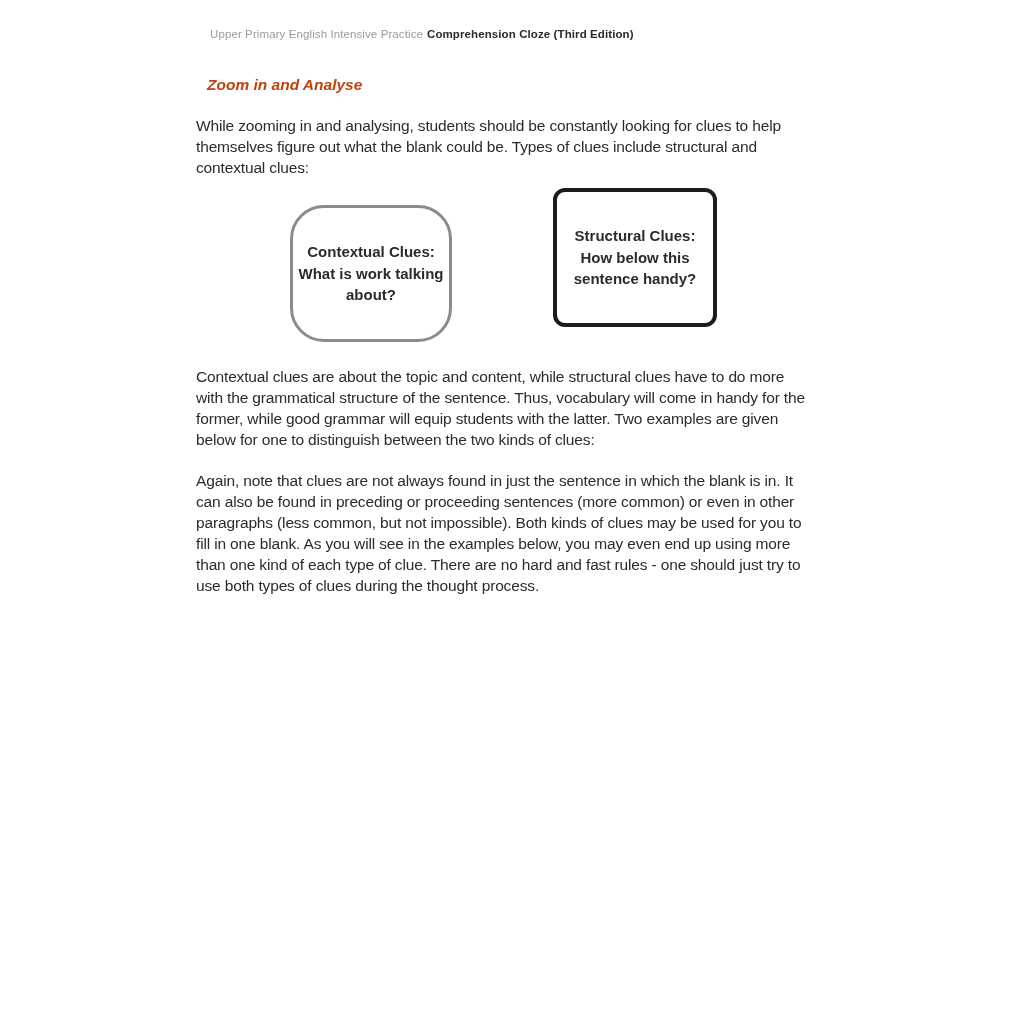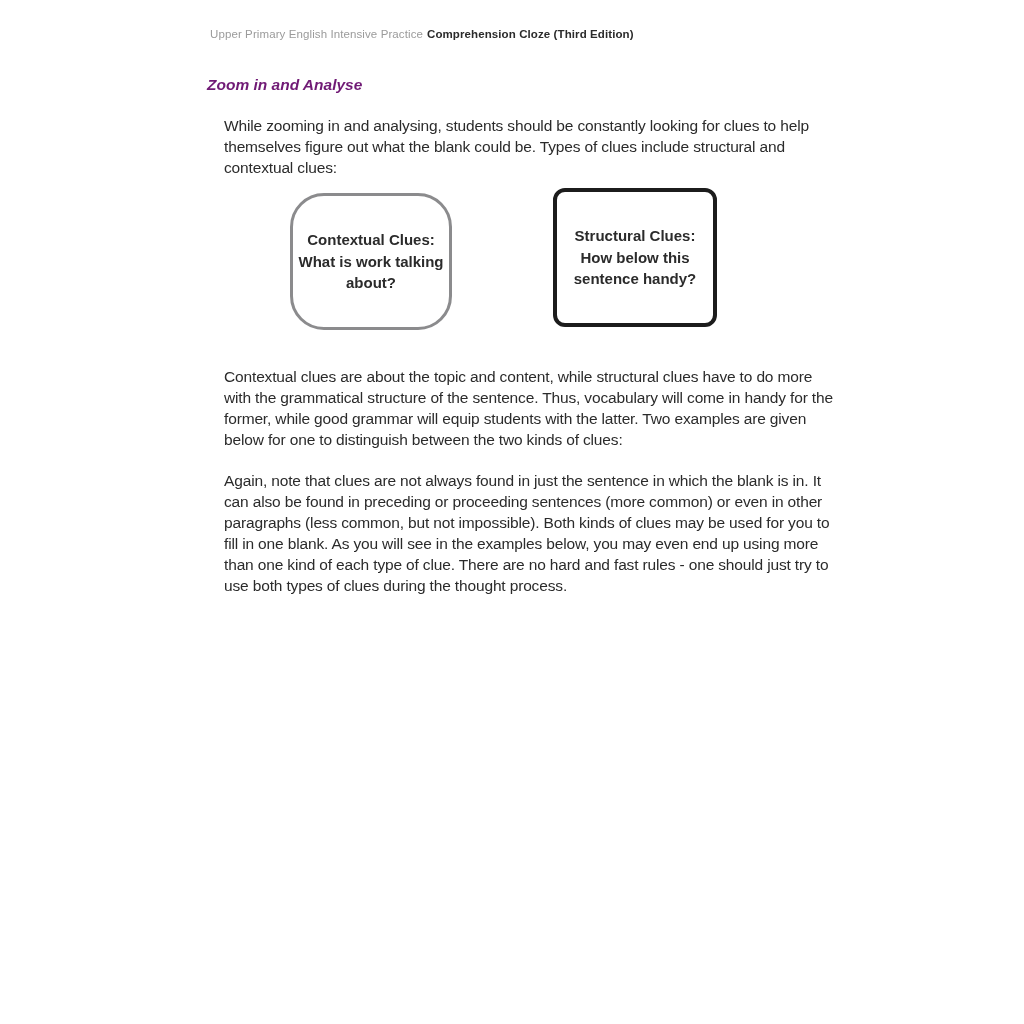--- a/index.html
+++ b/index.html
@@ -24,47 +24,47 @@
   .running-header .series { color: #9b9b9b; font-weight: 400; }
   .running-header .book  { color: #2b2b2b; font-weight: 700; margin-left: 4px; }
 
   .section-title {
     position: absolute;
     top: 76px;
     left: 207px;
     font-size: 15.5px;
     font-weight: 700;
     font-style: italic;
-    color: #701a75;
+    color: #c2410c;
   }
 
   .body-para {
     position: absolute;
-    left: 224px;
+    left: 196px;
     width: 616px;
     font-size: 15.5px;
     line-height: 20.9px;
     letter-spacing: -0.15px;
     color: #2b2b2b;
     text-align: left;
   }
   .para-1 { top: 116px; }
   .para-2 { top: 367px; }
   .para-3 { top: 471px; }
 
   .boxes-row {
     position: absolute;
     top: 189px;
     left: 207px;
     width: 616px;
     height: 140px;
   }
   .clue-box {
     position: absolute;
-    top: 4px;
+    top: 16px;
     display: flex;
     flex-direction: column;
     justify-content: center;
     align-items: center;
     text-align: center;
     font-weight: 700;
     font-size: 15px;
     line-height: 21.5px;
     color: #2b2b2b;
     background: #ffffff;

